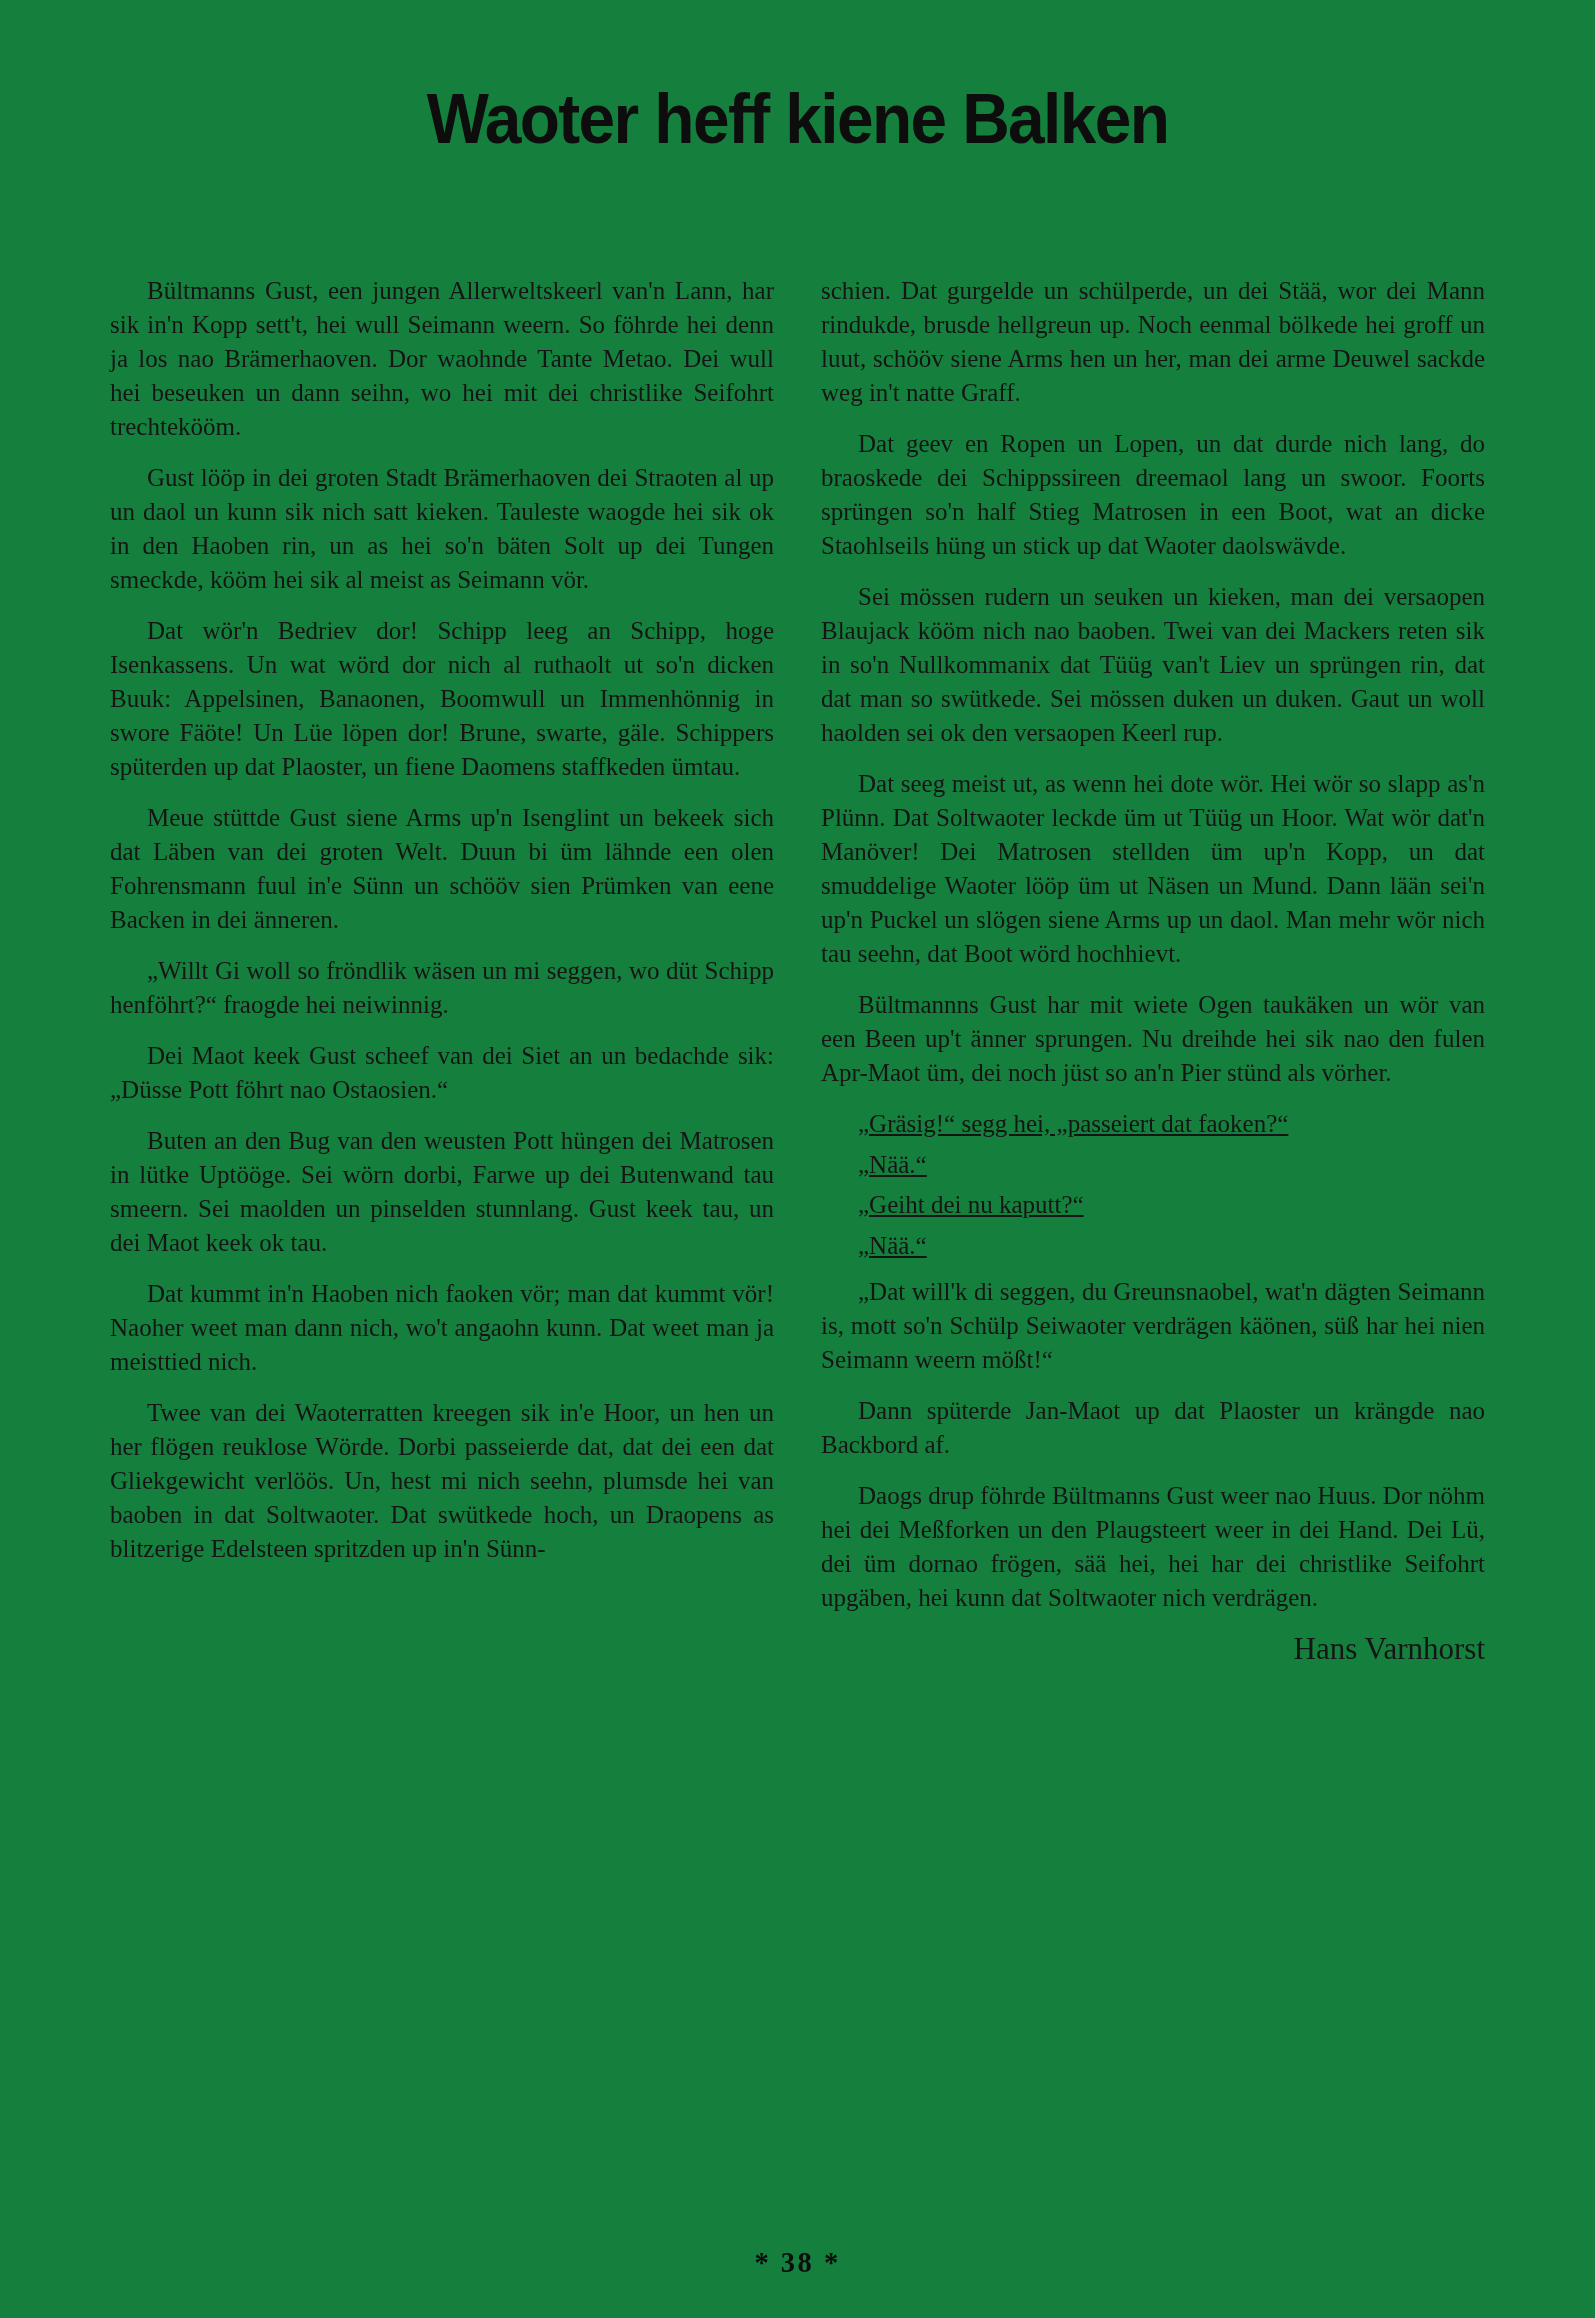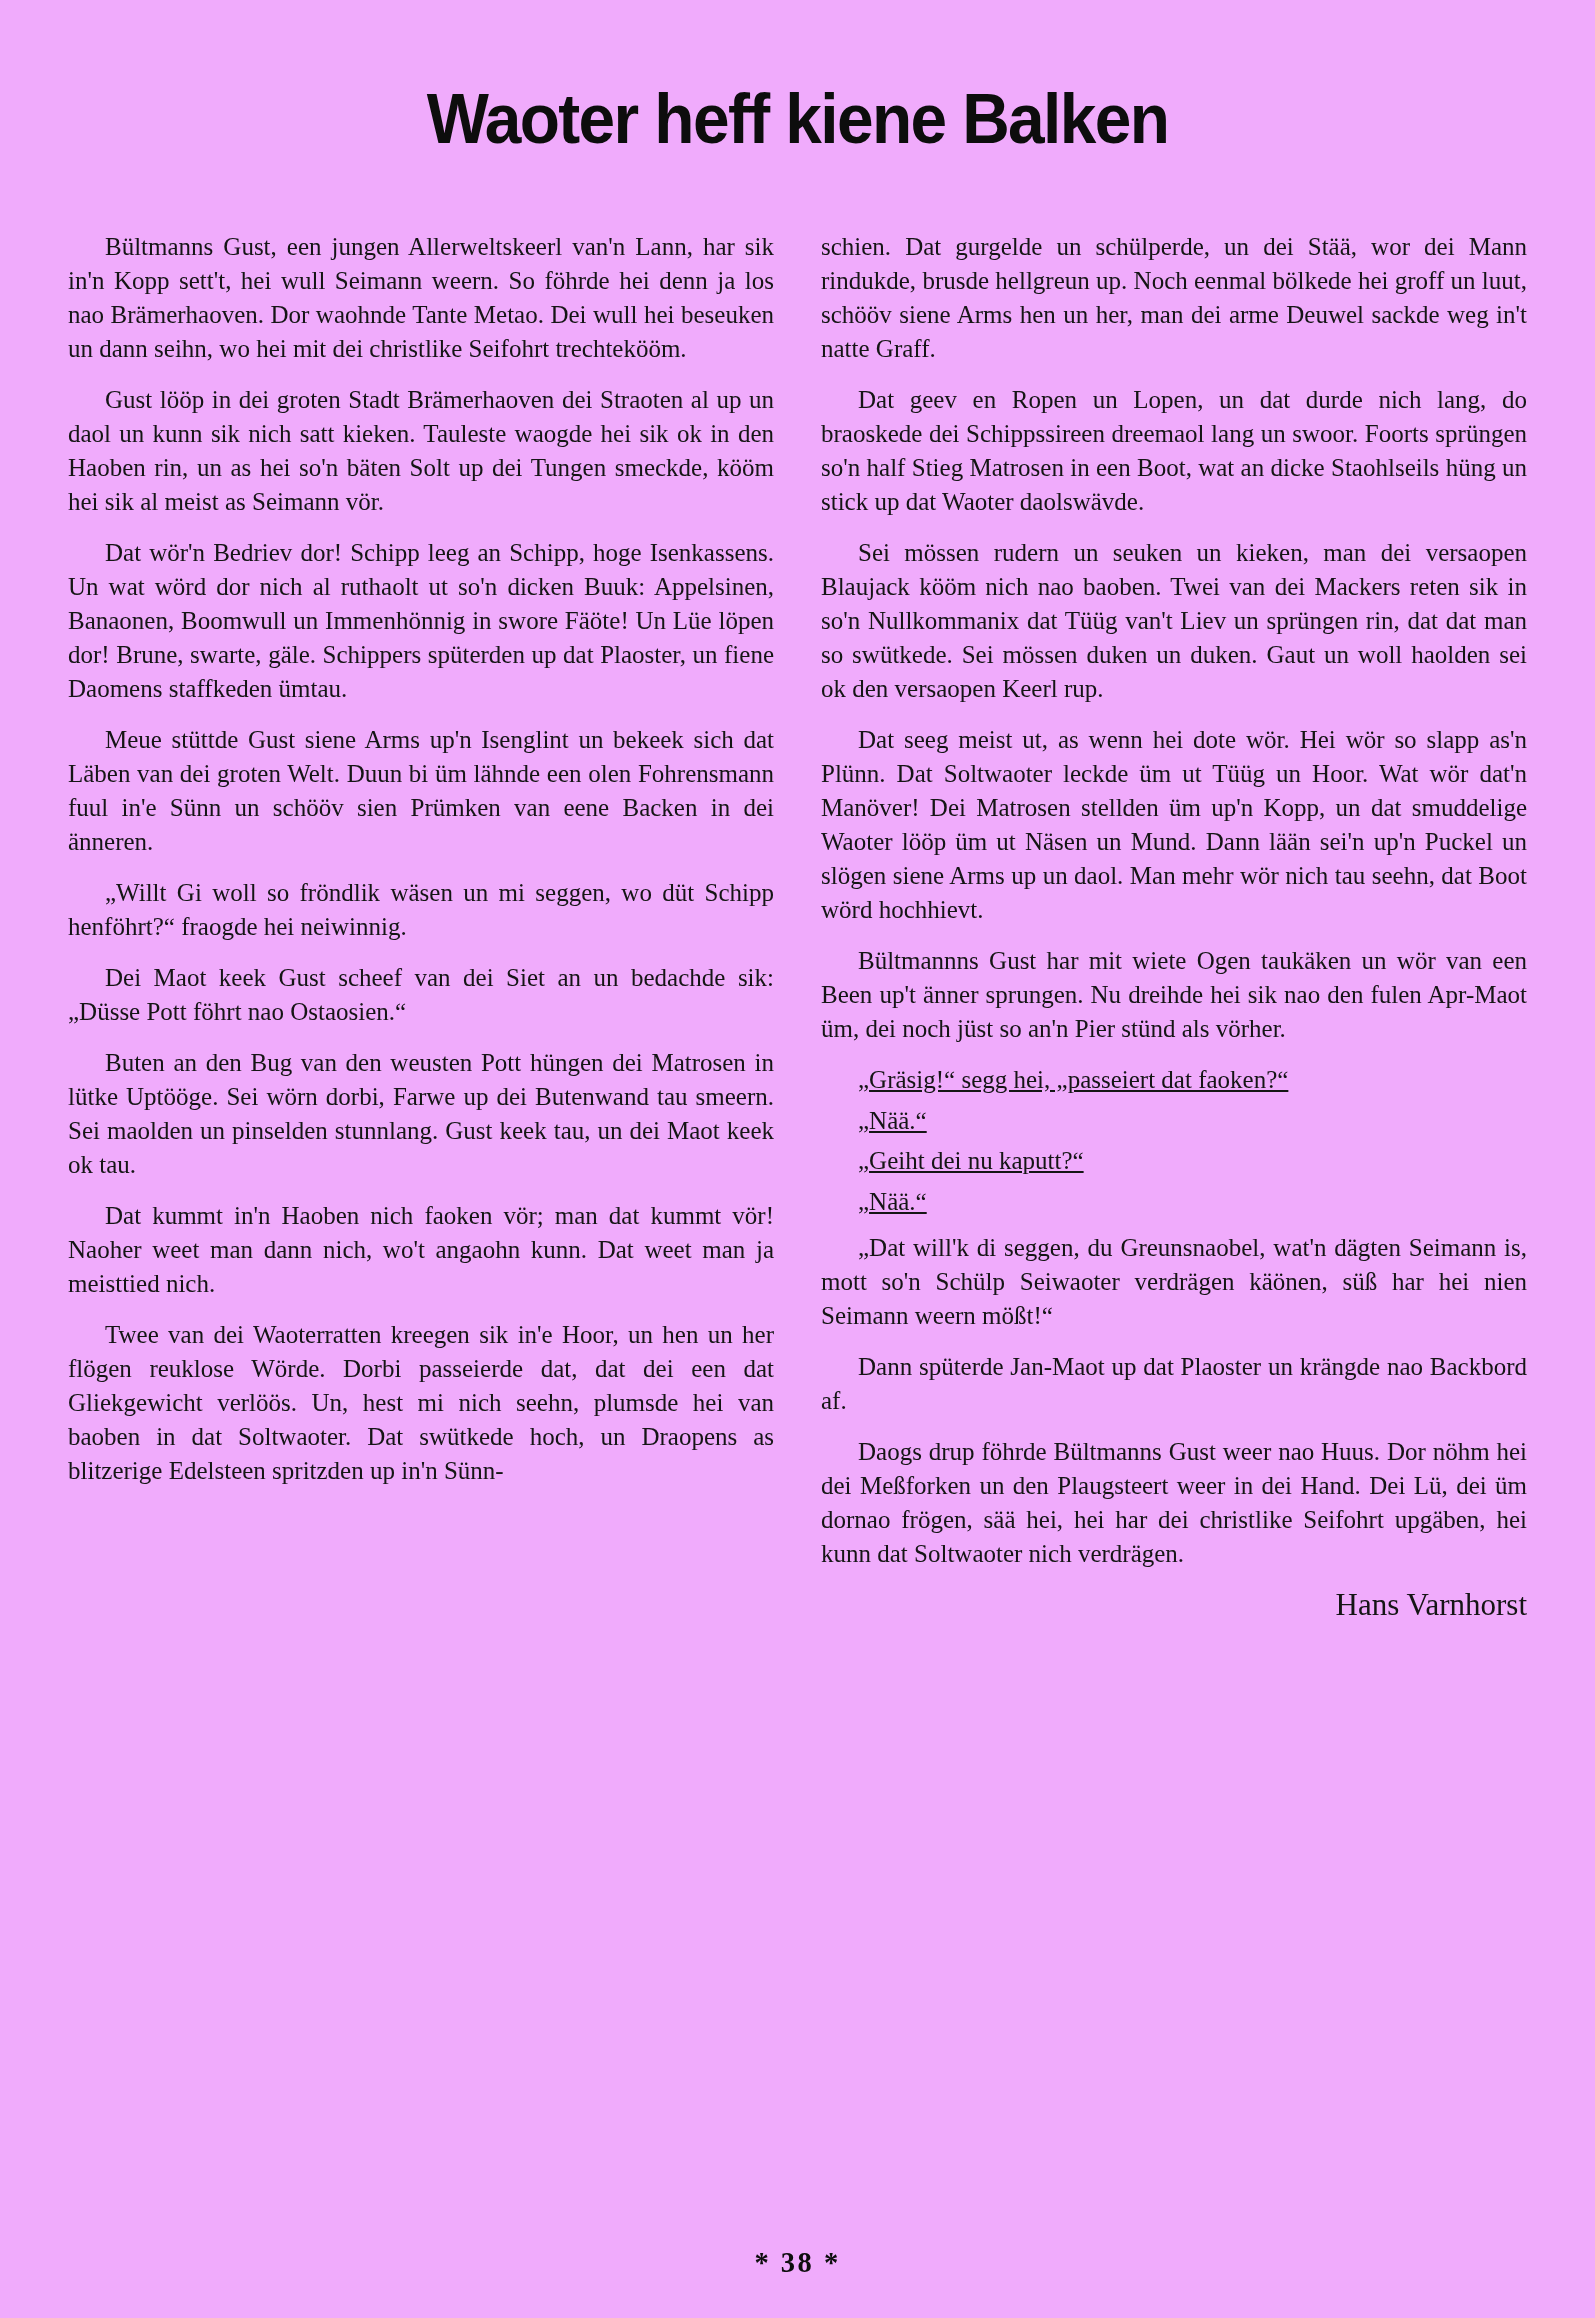--- a/index.html
+++ b/index.html
@@ -11,38 +11,38 @@
     width: 1595px;
     height: 2319px;
     font-family: "Liberation Serif", serif;
     color: #121212;
   }
   .page {
     position: relative;
     width: 1595px;
     height: 2319px;
     overflow: hidden;
-    background: #f0abfc;
+    background: #15803d;
   }
   .title {
     margin: 84px 0 0 0;
     text-align: center;
     font-family: "Liberation Sans", sans-serif;
     font-weight: bold;
     font-size: 70px;
     letter-spacing: -1.7px;
     transform: scaleX(0.94);
     color: #0d0d0d;
     line-height: 1;
   }
   .columns {
     display: flex;
     gap: 47px;
-    padding: 0 68px;
-    margin-top: 76px;
+    padding: 0 110px;
+    margin-top: 120px;
   }
   .column {
     flex: 1 1 0;
     text-align: justify;
     font-size: 25px;
     line-height: 34px;
     color: #151515;
   }
   .column p {
     margin: 0 0 17px 0;

